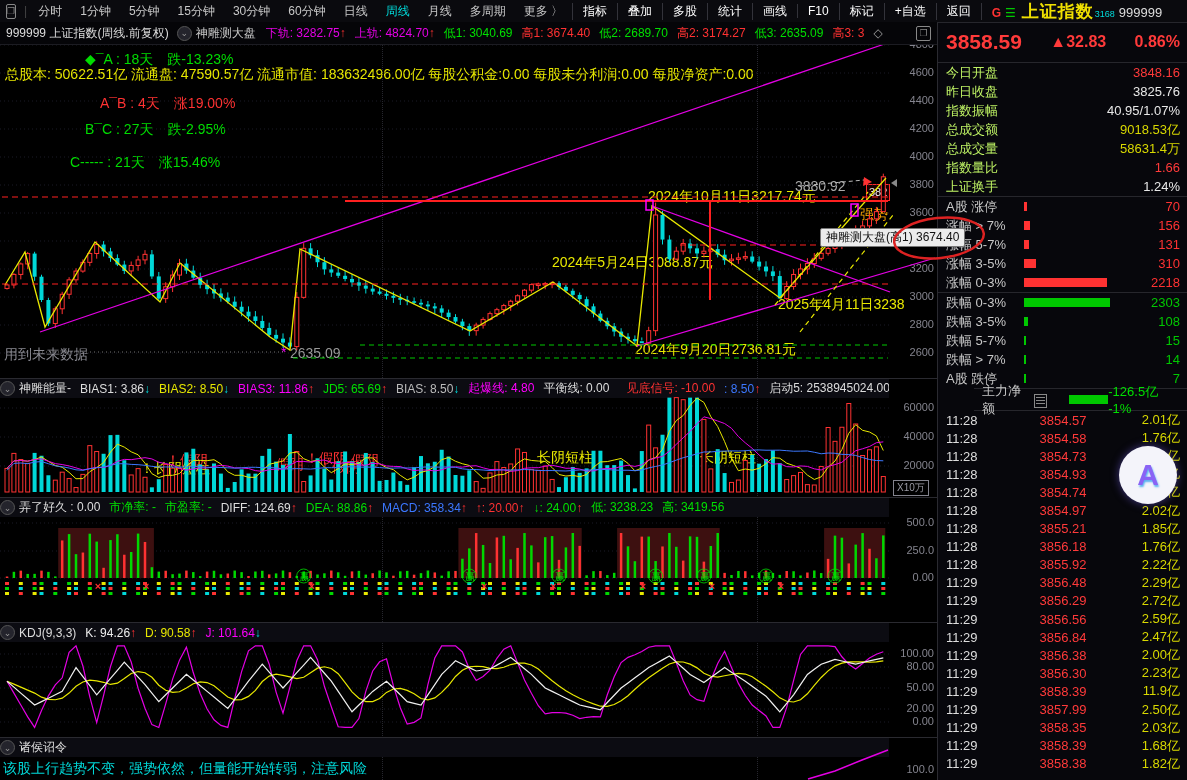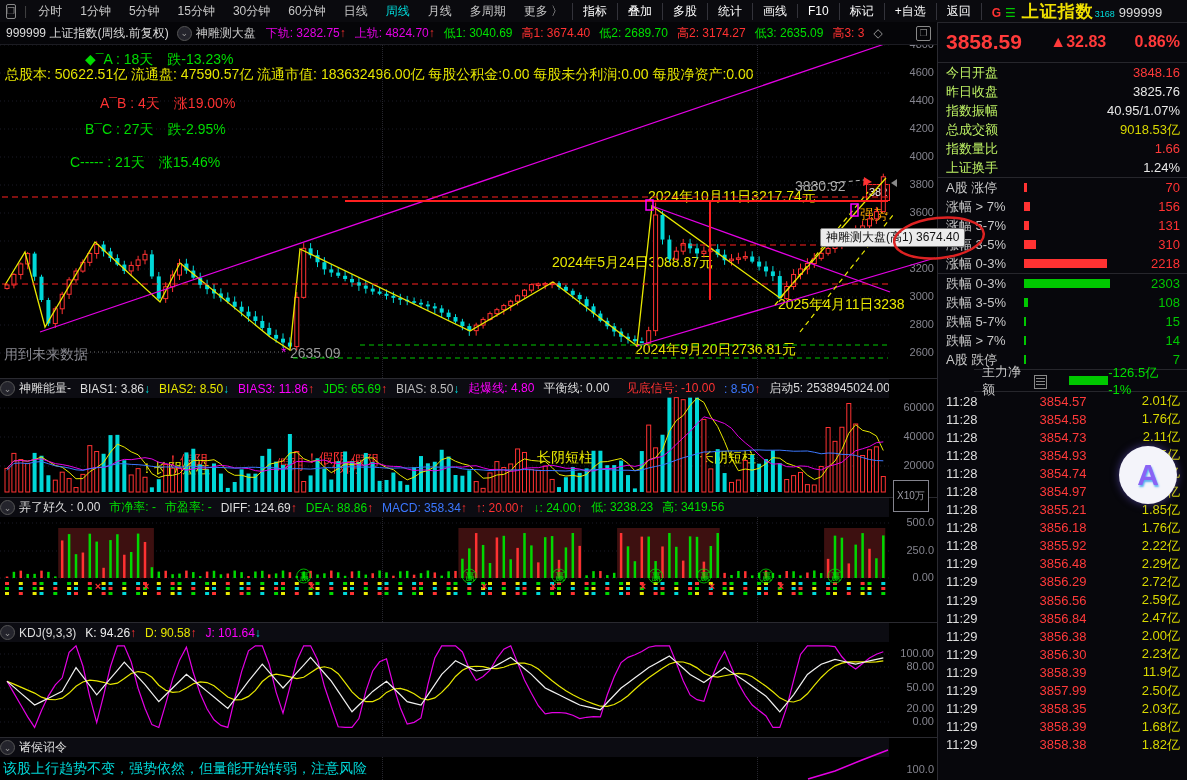--- a/index.html
+++ b/index.html
@@ -30,21 +30,21 @@
              color:#999;font-size:9px;align-items:center;justify-content:center;margin-right:4px;flex:none;}
   .ib-ind{color:#c8c8c8;margin-right:10px;}
   .hd-item{margin-right:9px;}
   #left-overlays{position:absolute;left:0;top:0;width:937px;height:780px;pointer-events:none;}
   .ann{position:absolute;white-space:nowrap;font-size:14px;}
   .vgrid{position:absolute;top:44px;height:736px;width:0;border-left:1px dotted #26262e;}
   .pdiv{position:absolute;left:0;width:937px;height:0;border-top:1px solid #2a2a30;}
   .phead{position:absolute;left:0;width:889px;height:19px;background:#0c0c12;display:flex;
          align-items:center;white-space:nowrap;overflow:hidden;}
   .axis-label{position:absolute;color:#84848e;font-size:11px;text-align:right;width:42px;}
-  .x10-box{position:absolute;border:1px solid #84848e;color:#9a9aa4;font-size:10px;padding:8px 3px;background:#000;}
+  .x10-box{position:absolute;border:1px solid #84848e;color:#9a9aa4;font-size:10px;padding:0 3px;background:#000;}
   .price-tag{position:absolute;border:1px solid #ff2a2a;background:#1a0000;color:#eee;font-size:11px;
              padding:0 2px;line-height:15px;}
   #tooltip{position:absolute;background:#ececec;border:1px solid #777;border-radius:2px;color:#111;
            font-size:12px;line-height:17px;padding:0 5px;white-space:nowrap;z-index:40;}
   #red-ellipse{position:absolute;z-index:45;pointer-events:none;}
   
   #rightpanel{position:absolute;left:937px;top:22px;width:250px;height:758px;background:#07070c;
               border-left:1px solid #2a2a30;font-size:13px;}
   #rp-price{height:40px;display:flex;align-items:center;justify-content:space-between;
             padding:0 8px;border-bottom:1px solid #26262c;color:#ff3a3a;font-weight:bold;}
@@ -1041,20 +1041,24 @@
         </div>
         <div class="rp-row">
           <span class="lbl">指数振幅</span>
           <span style="color: rgb(232, 232, 232);">40.95/1.07%</span>
         </div>
         <div class="rp-row">
           <span class="lbl">总成交额</span>
           <span style="color: rgb(216, 216, 0);">9018.53亿</span>
         </div>
         <div class="rp-row">
+          <span class="lbl">总成交量</span>
+          <span style="color: rgb(216, 216, 0);">58631.4万</span>
+        </div>
+        <div class="rp-row">
           <span class="lbl">指数量比</span>
           <span style="color: rgb(255, 58, 58);">1.66</span>
         </div>
         <div class="rp-row">
           <span class="lbl">上证换手</span>
           <span style="color: rgb(232, 232, 232);">1.24%</span>
         </div>
       </div>
     <div id="rp-stats" class="rp-sec-div">
         <div class="stat-row">

